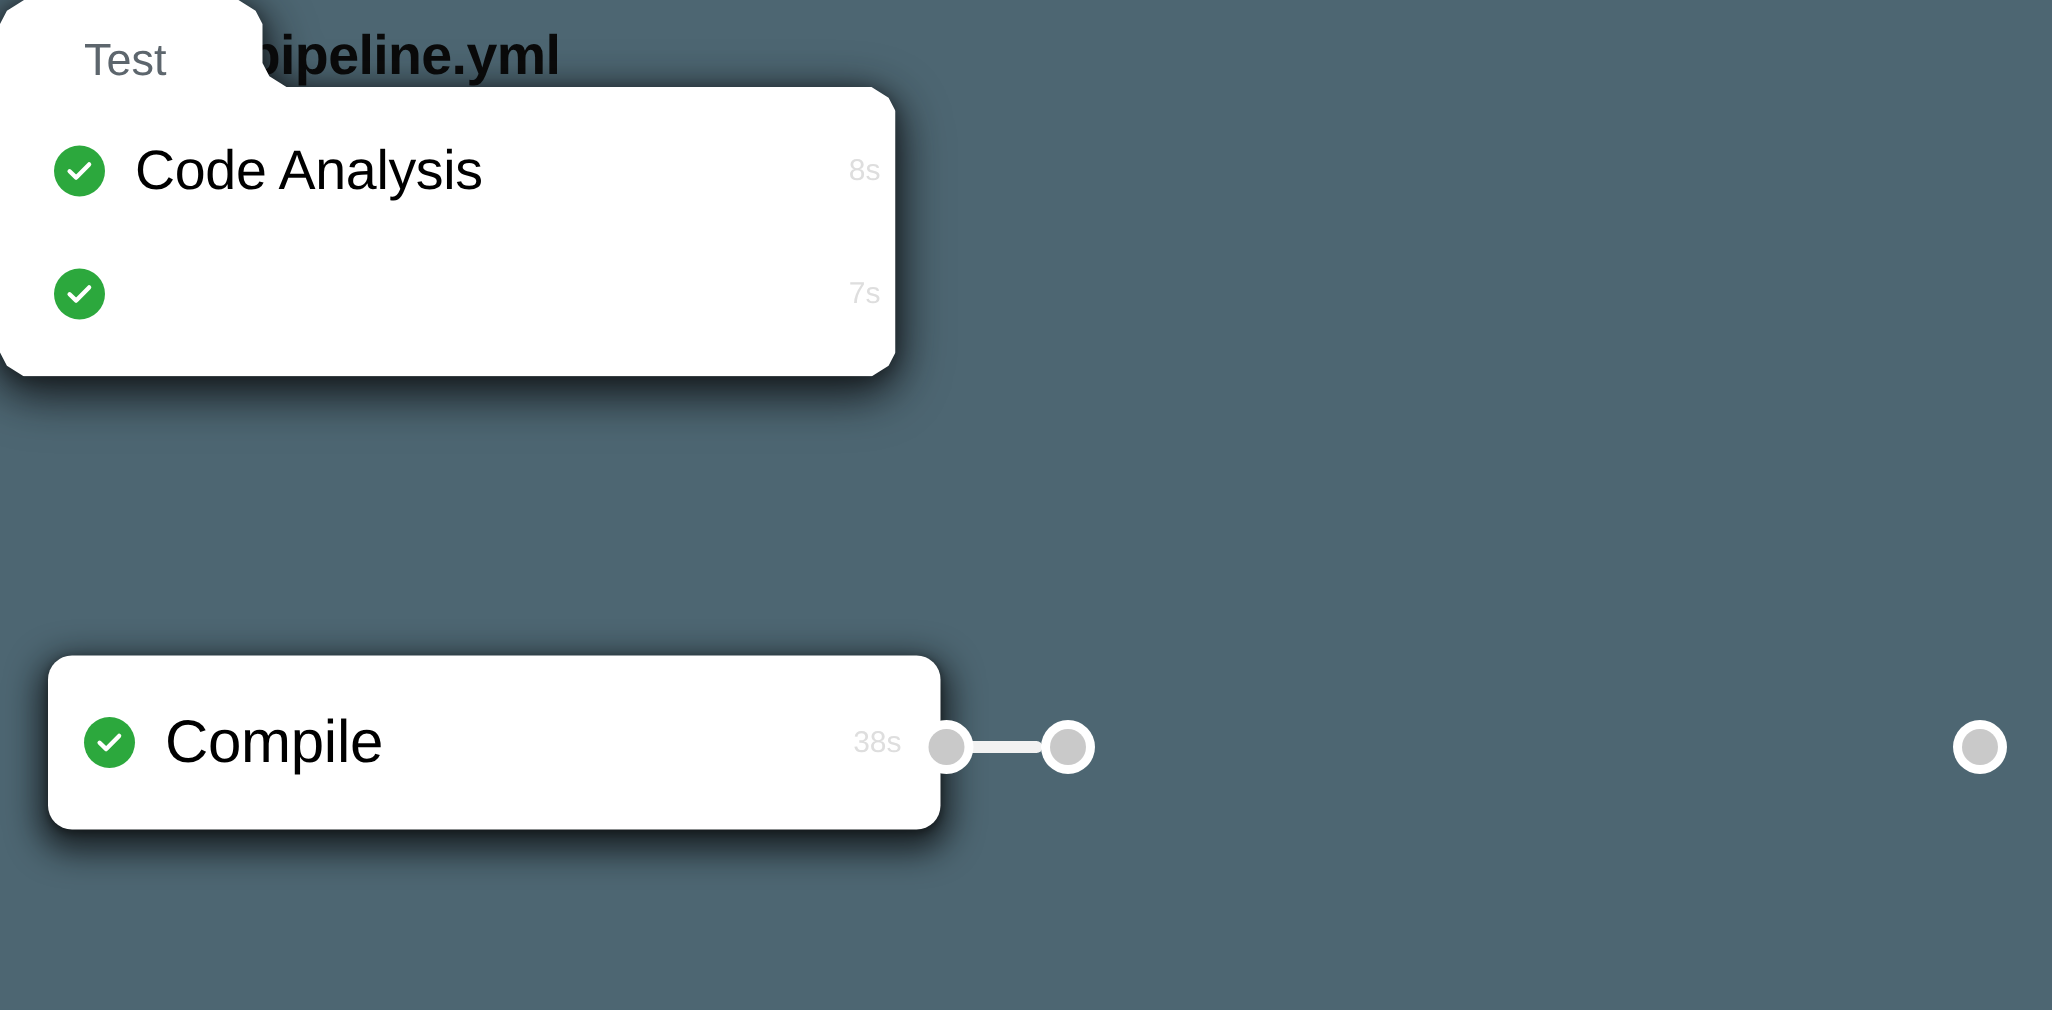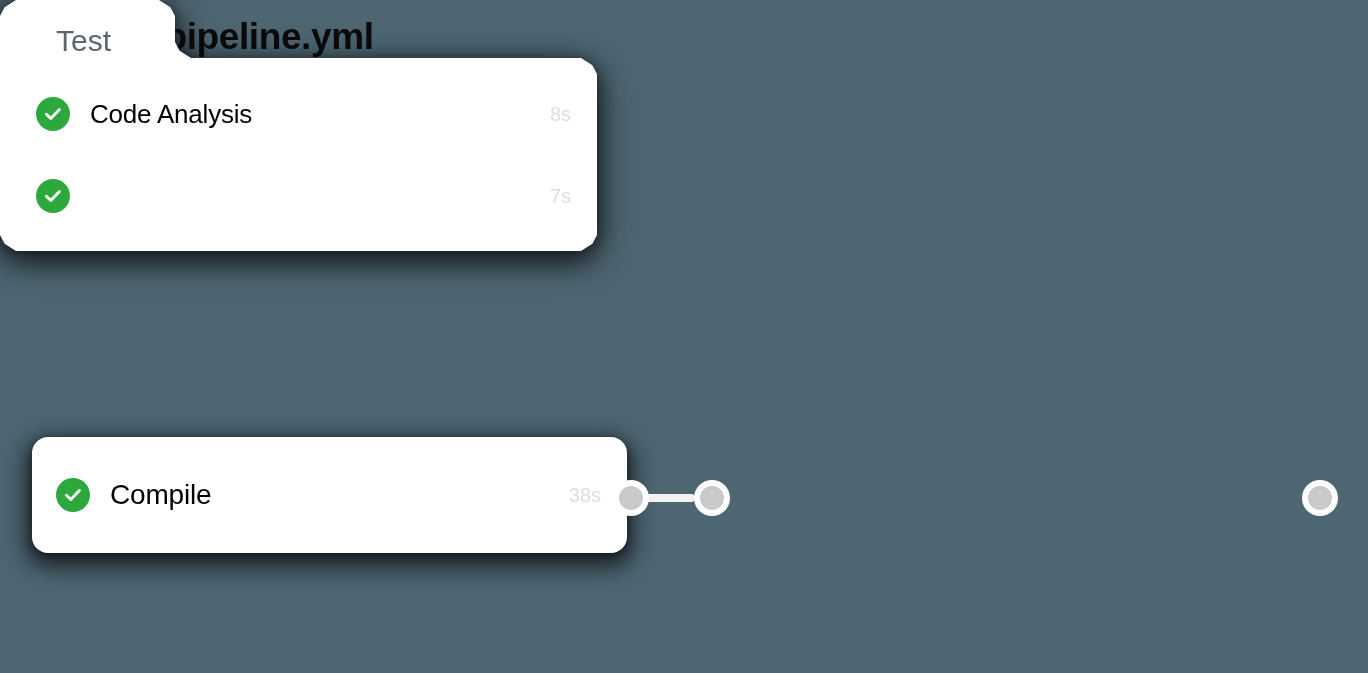--- a/index.html
+++ b/index.html
@@ -76,21 +76,21 @@
     flex: 0 0 auto;
     display: flex;
     align-items: center;
     justify-content: center;
   }
   .status-icon svg {
     display: block;
   }
 
   .node-label {
-    font-size: 28px;
+    font-size: 40px;
     color: #000000;
     margin-left: 20px;
     line-height: 1;
     white-space: nowrap;
     letter-spacing: -0.2px;
   }
   .node-duration {
     margin-left: auto;
     font-size: 20px;
     color: #dedede;
@@ -102,20 +102,21 @@
   #node-test-group {
     left: 718px;
     top: 382px;
     width: 597px;
     height: 251px;
     border-radius: 16px;
     background: transparent;
     box-shadow: none;
     filter: drop-shadow(0 8px 16px rgba(12, 14, 16, 0.80))
             drop-shadow(0 2px 6px rgba(0, 0, 0, 0.5));
+    padding-left: 16px;
   }
   .group-shape {
     position: absolute;
     inset: 0;
     background: #ffffff;
     
     clip-path: polygon(
        0px   16px,
        4.6px  7.2px,
       16px   0px,
@@ -156,21 +157,21 @@
     flex-direction: column;
     justify-content: center;
     box-sizing: border-box;
   }
   .group-row {
     height: 82px;
     display: flex;
     align-items: center;
   }
   .group-row .node-label {
-    font-size: 26px;
+    font-size: 37px;
   }
 
   
   .port {
     position: absolute;
     width: 36px;
     height: 36px;
     border-radius: 50%;
     background: #ffffff;
     display: flex;

